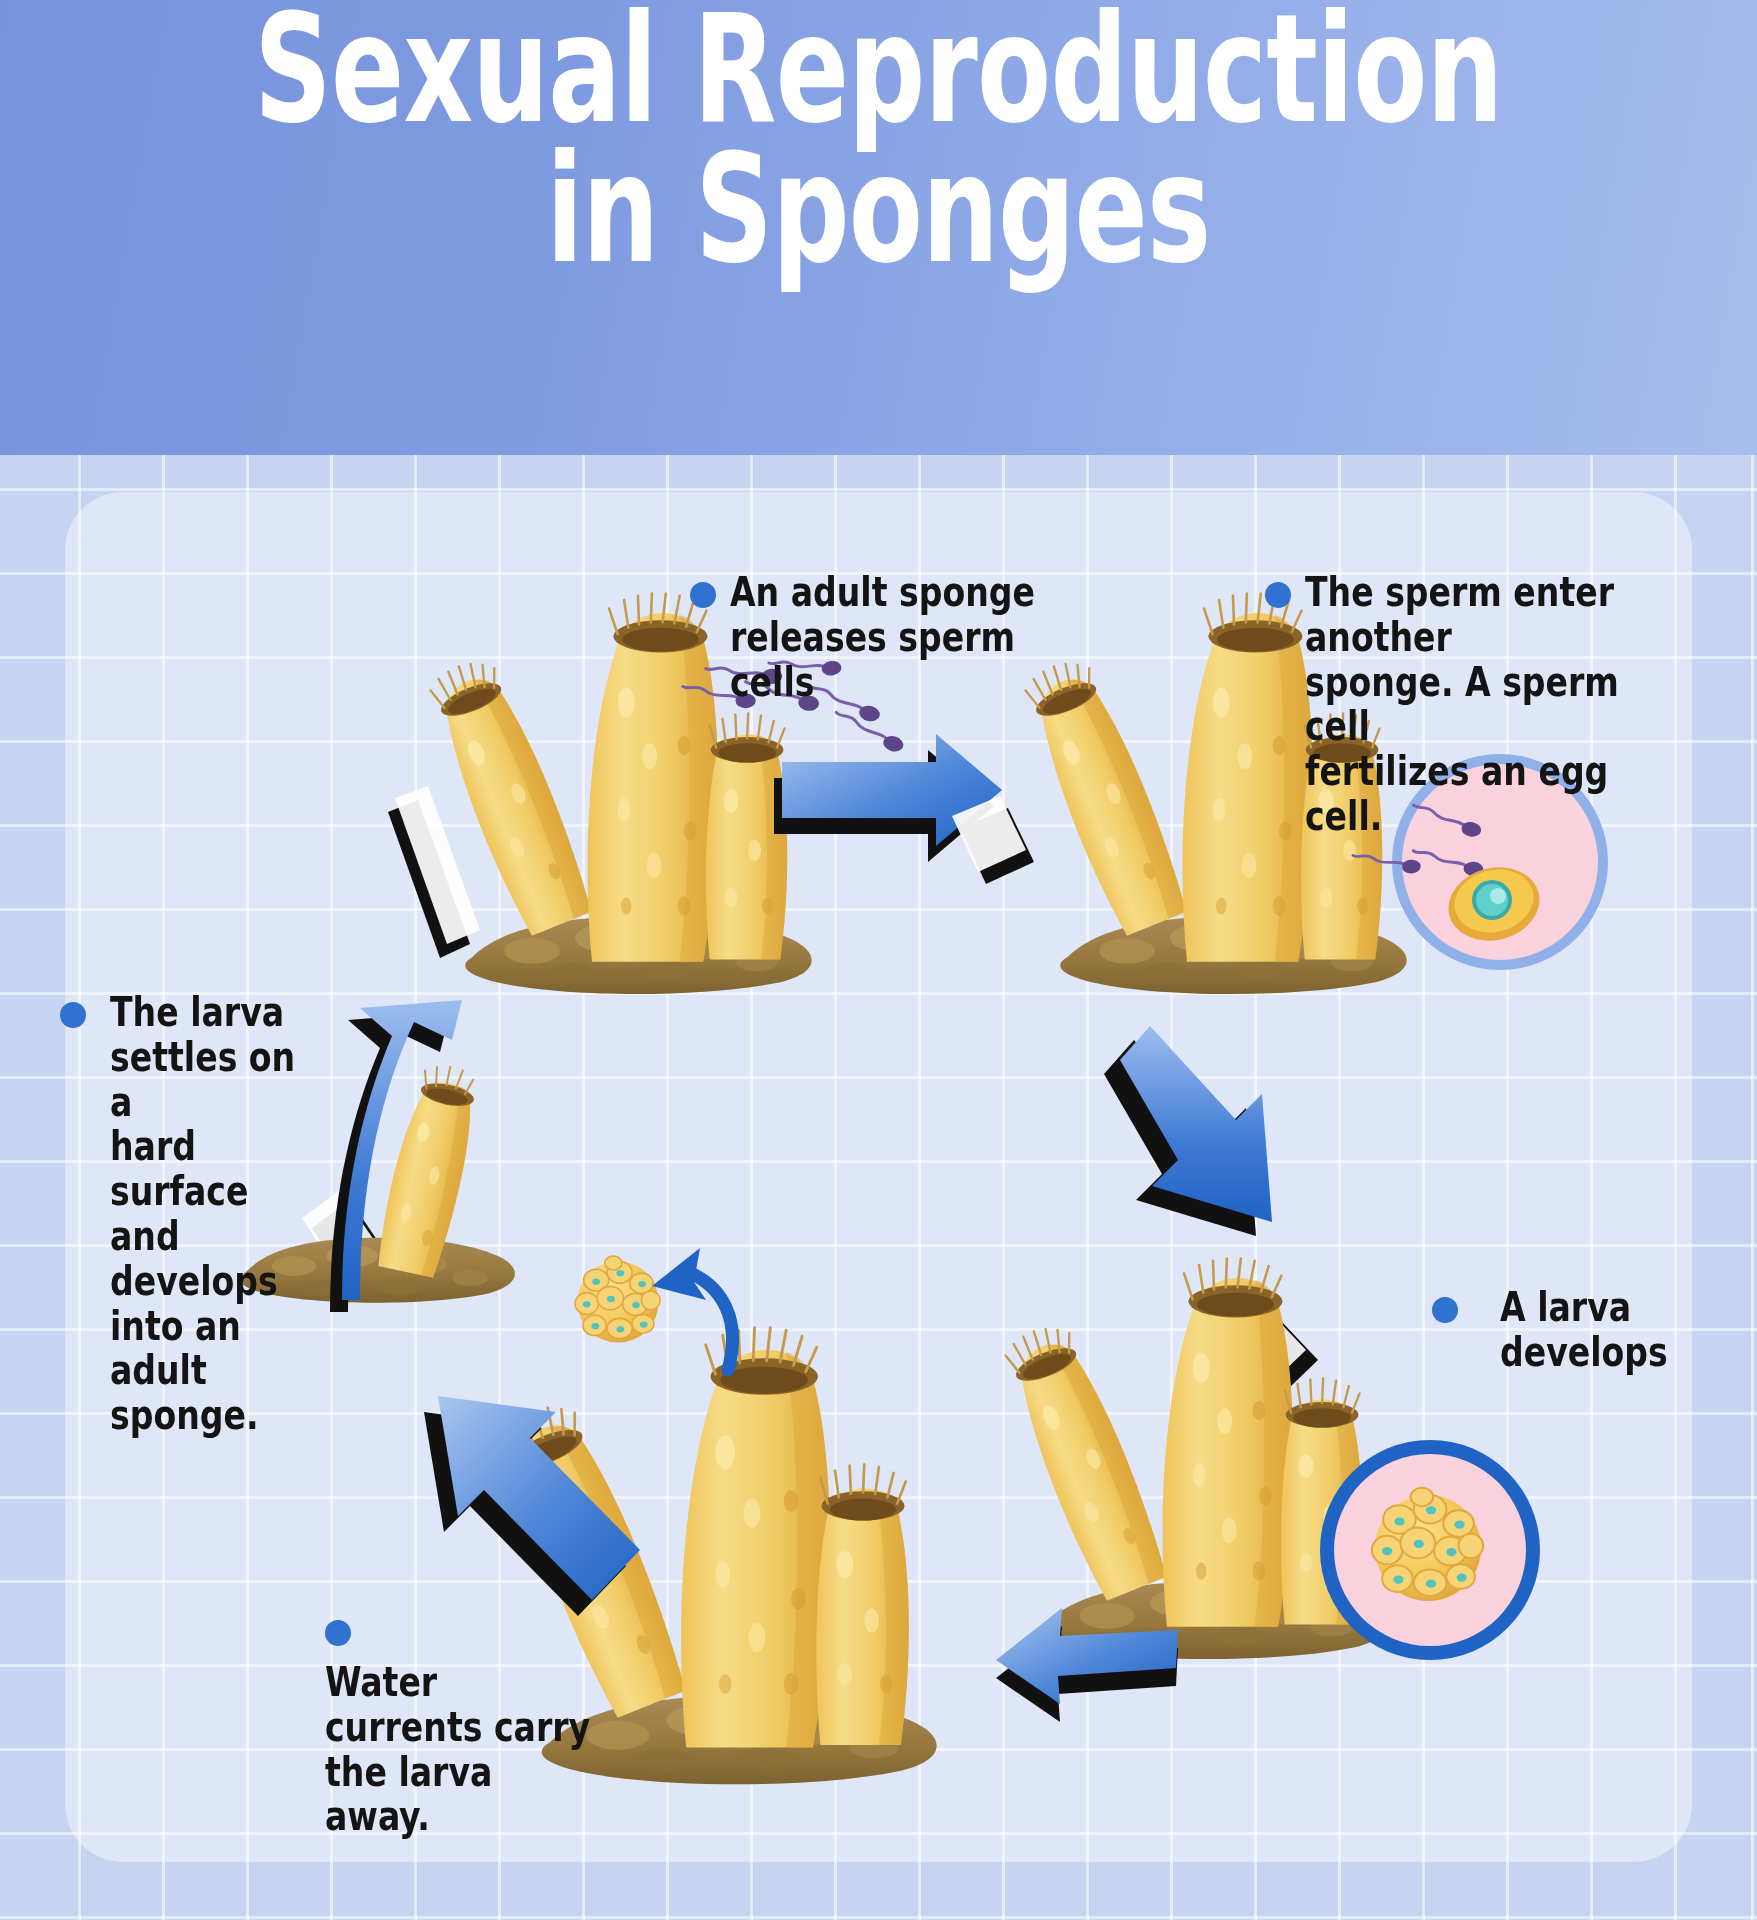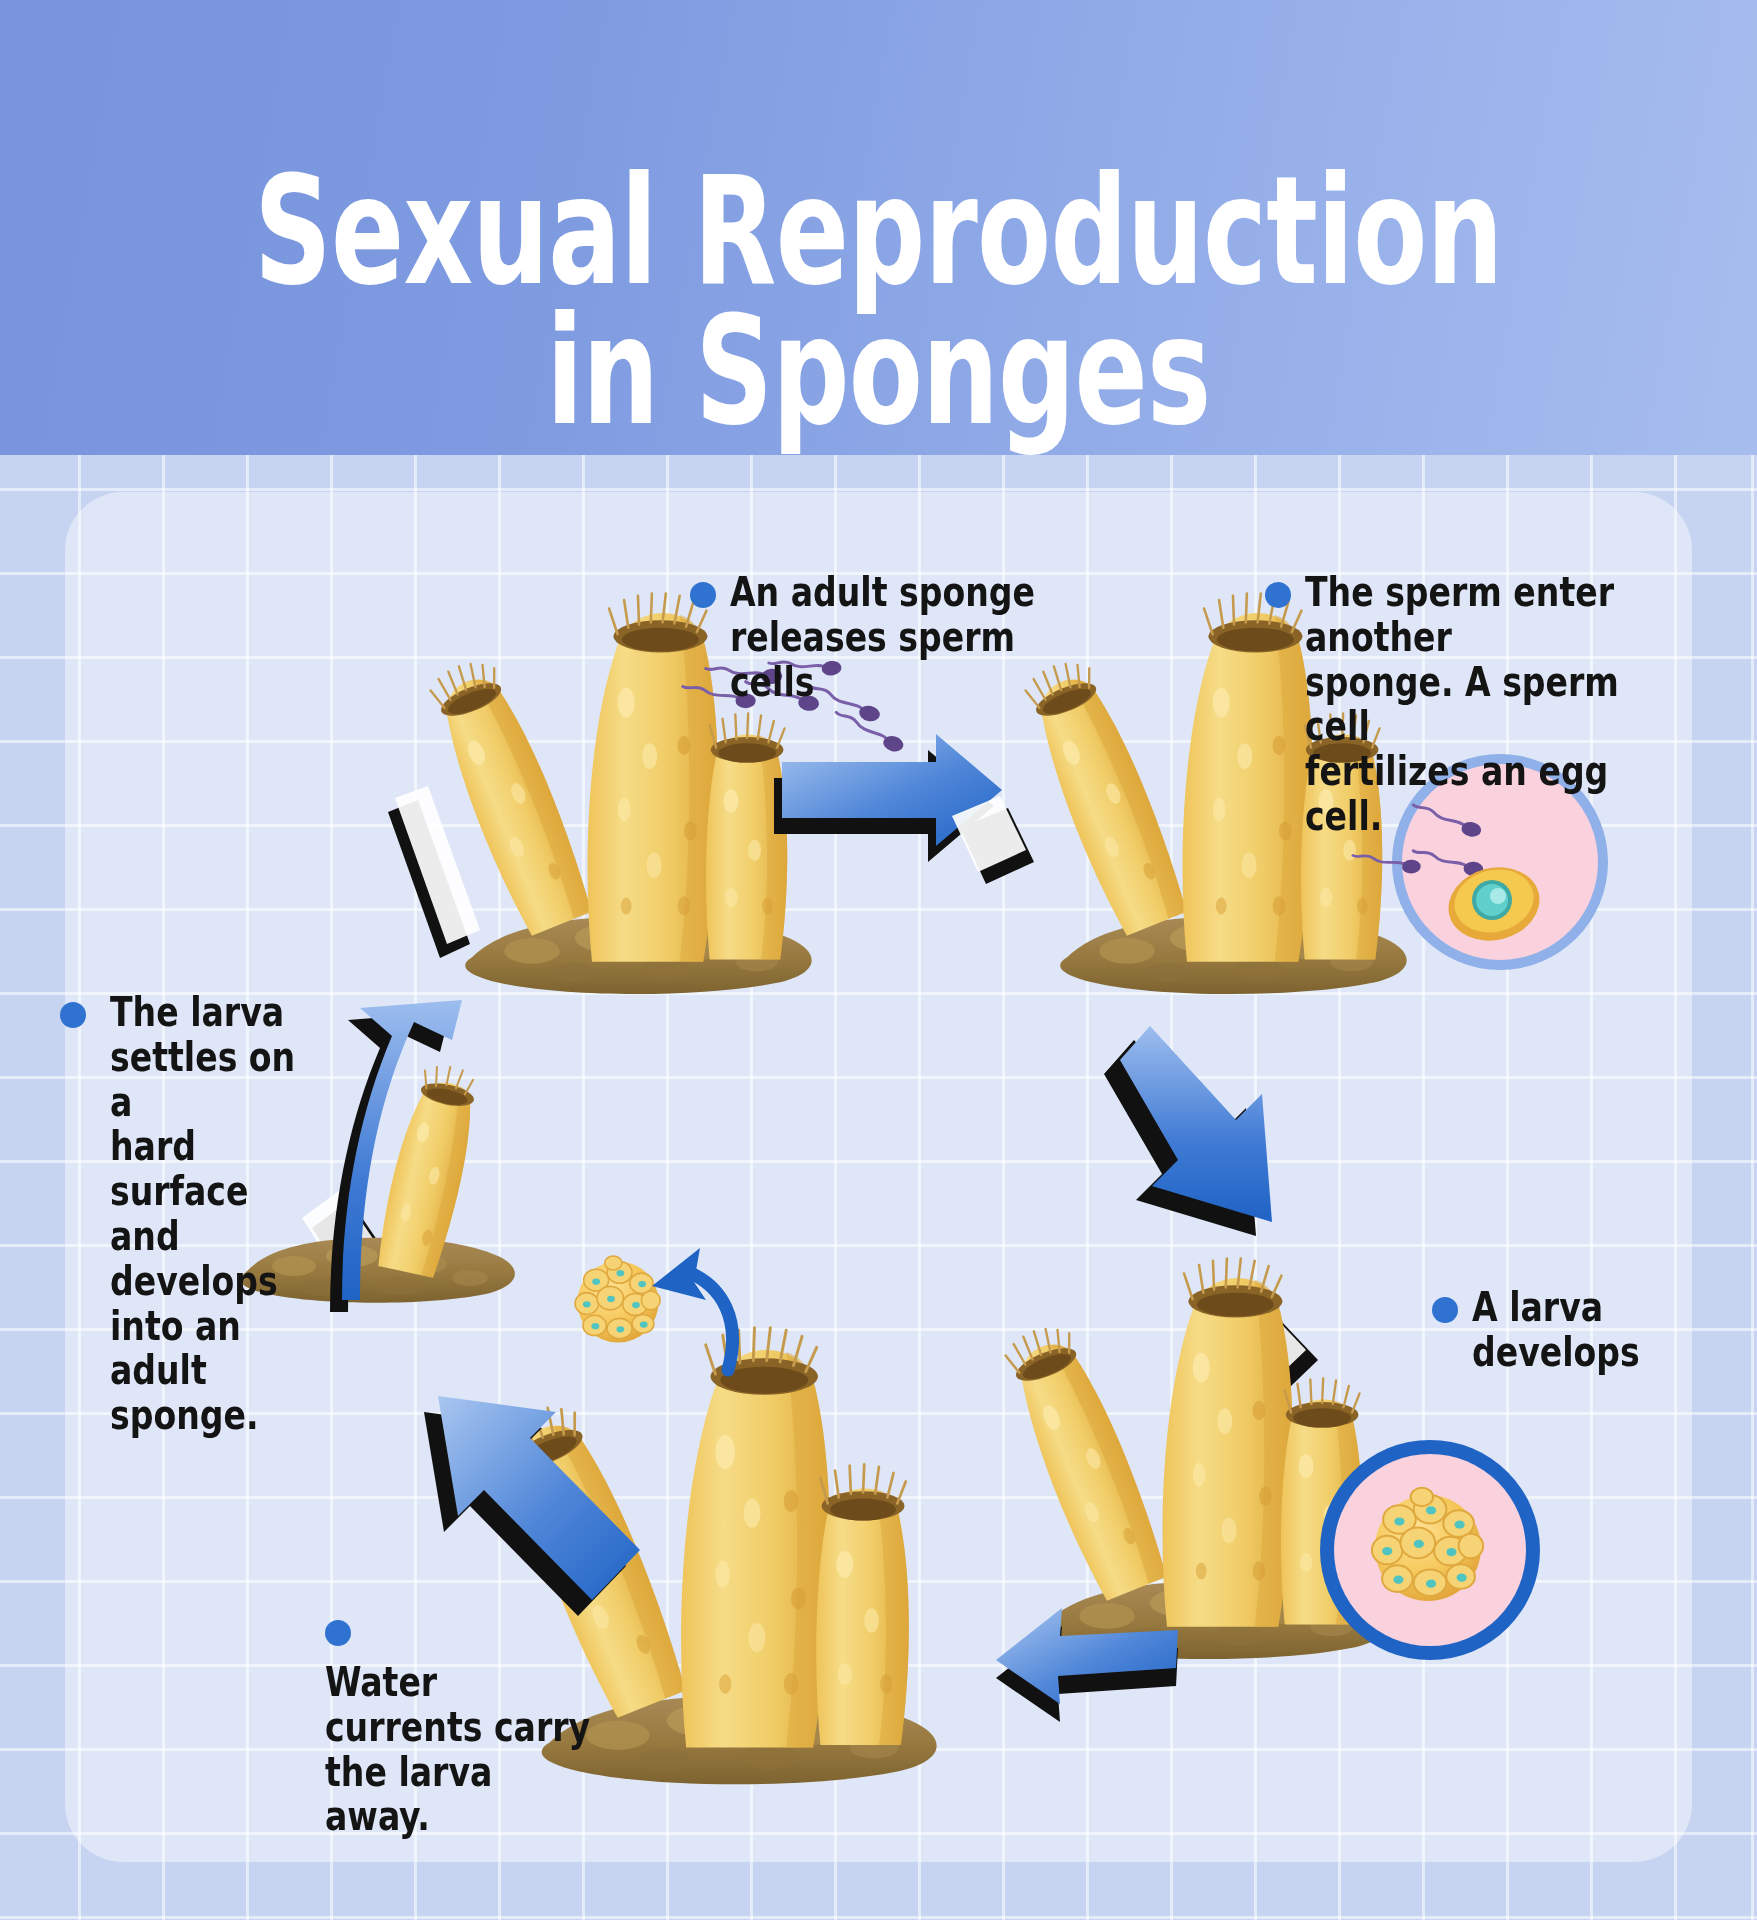--- a/index.html
+++ b/index.html
@@ -11,21 +11,21 @@
     width:1757px; height:1920px;
     overflow:hidden;
     background:#c6d4f2;
   }
 
   
   .header{
     position:absolute; left:0; top:0;
     width:1757px; height:455px;
     background:linear-gradient(100deg,#7794dd 0%, #7e9ae0 30%, #91abe8 62%, #a7bdef 100%);
-    display:flex; align-items:flex-end; justify-content:center;
+    display:flex; align-items:flex-start; justify-content:center;
   }
   .header-title{
     color:#ffffff;
     font-family:"Liberation Sans Narrow","DejaVu Sans Condensed","Liberation Sans",sans-serif;
     font-weight:bold;
     font-size:150px;
     line-height:0.93;
     text-align:center;
     letter-spacing:-1px;
     transform:scaleX(0.80);
@@ -49,20 +49,21 @@
     width:1627px; height:1370px;
     border-radius:58px;
     background:rgba(255,255,255,.42);
   }
 
   
   .callout{
     position:absolute;
     display:flex; align-items:flex-start;
     gap:14px;
+    justify-content:space-between;
   }
   .bullet{
     flex:0 0 auto;
     width:26px; height:26px; border-radius:50%;
     background:#2f72cf;
     margin-top:12px;
   }
   .callout-text{
     color:#141414;
     font-family:"Liberation Sans Narrow","DejaVu Sans Condensed","Liberation Sans",sans-serif;

